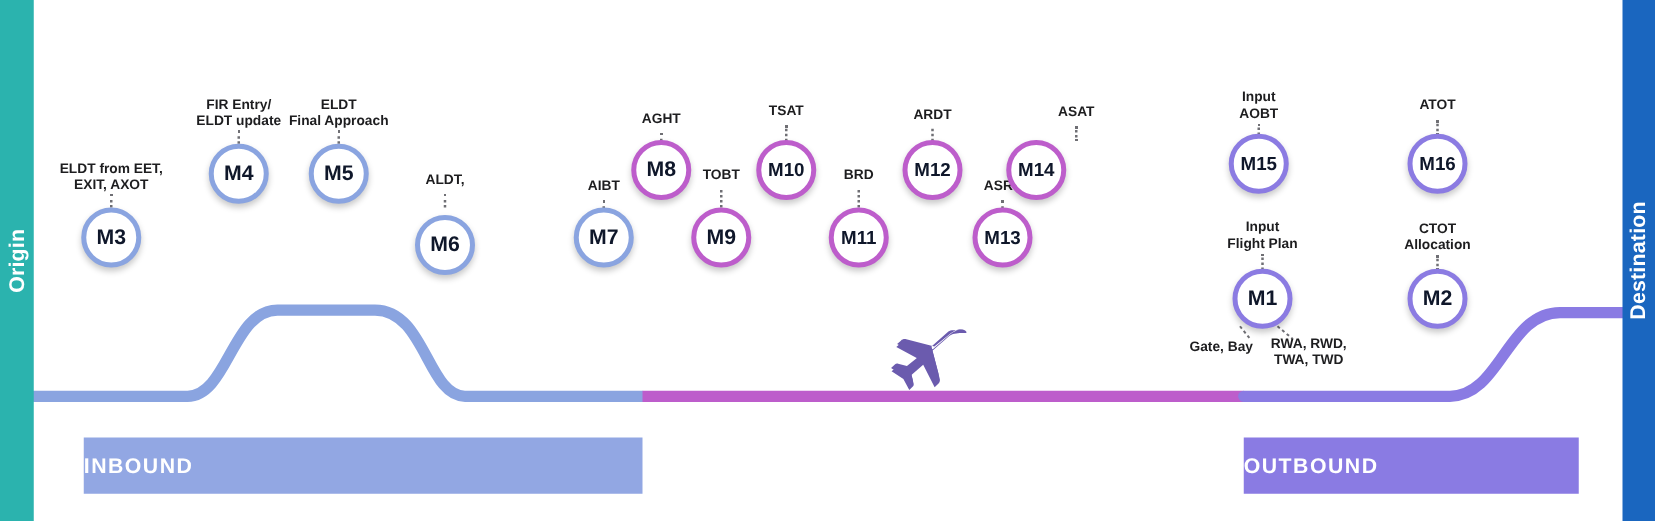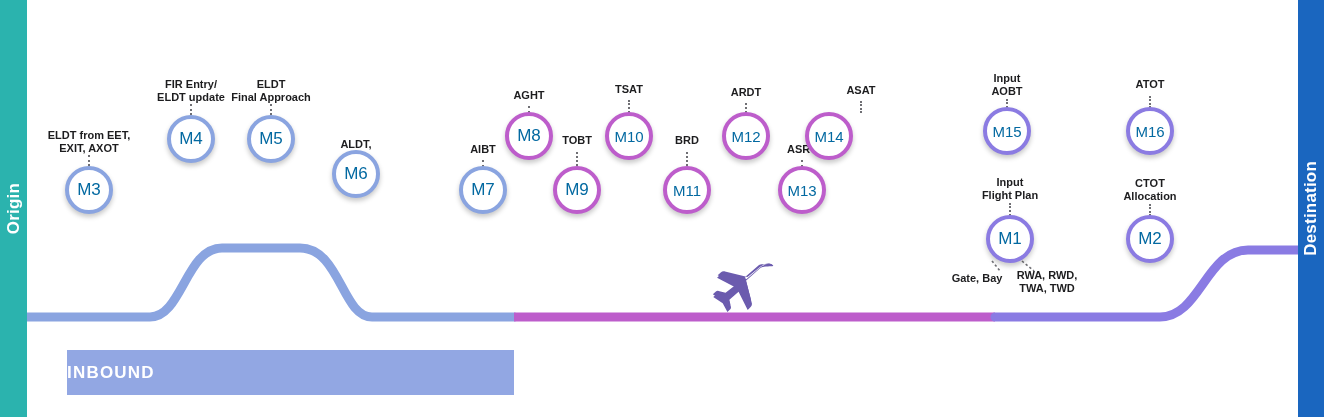--- a/index.html
+++ b/index.html
@@ -26,21 +26,21 @@
   
   #flow{position:absolute;left:0;top:0;width:1324px;height:417px;pointer-events:none;}
 
   
   .node{position:absolute;width:48px;height:48px;}
   .node .ring{
     position:absolute;left:0;top:0;width:48px;height:48px;
     box-sizing:border-box;border-radius:50%;
     background:#ffffff;
     display:flex;align-items:center;justify-content:center;
-    font-size:17px;font-weight:400;color:#0369a1;
+    font-size:17px;font-weight:700;color:#0f172a;
     box-shadow:0 3px 5px rgba(0,0,0,.22);
   }
   .node.blue   .ring{border:4px solid #8AA4E0;}
   .node.magenta .ring{border:4px solid #BD5DCB;}
   .node.purple .ring{border:4px solid #8B7BE2;}
   .node .ring.small{font-size:15px;}
 
   
   .nlabel{
     position:absolute;
@@ -128,21 +128,21 @@
         <div class="ring">M4</div>
       </div>
       <div class="nlabel" style="left: 271px; top: 78px;">ELDT
 Final Approach</div>
       <div class="stem" style="left: 271px; top: 104px; height: 11px;"></div>
       <div class="node blue" style="left: 247px; top: 115px;">
         <div class="ring">M5</div>
       </div>
       <div class="nlabel" style="left: 356px; top: 138px;">ALDT,</div>
       <div class="stem" style="left: 356px; top: 155px; height: 11px;"></div>
-      <div class="node blue" style="left: 332px; top: 150px;">
+      <div class="node blue" style="left: 332px; top: 172px;">
         <div class="ring">M6</div>
       </div>
       <div class="nlabel" style="left: 483px; top: 143px;">AIBT</div>
       <div class="stem" style="left: 483px; top: 160px; height: 7px;"></div>
       <div class="node blue" style="left: 459px; top: 166px;">
         <div class="ring">M7</div>
       </div>
       <div class="nlabel" style="left: 529px; top: 89px;">AGHT</div>
       <div class="stem" style="left: 529px; top: 106px; height: 7px;"></div>
       <div class="node magenta" style="left: 505px; top: 112px;">
@@ -202,14 +202,17 @@
 Allocation</div>
       <div class="stem" style="left: 1150px; top: 204px; height: 12px;"></div>
       <div class="node purple" style="left: 1126px; top: 215px;">
         <div class="ring">M2</div>
       </div>
     </div>
 
   <div class="phase" id="phase-inbound">
     <span>INBOUND</span>
   </div>
+  <div class="phase" id="phase-out">
+    <span>OUTBOUND</span>
+  </div>
 
 </div>
 
 </body></html>

